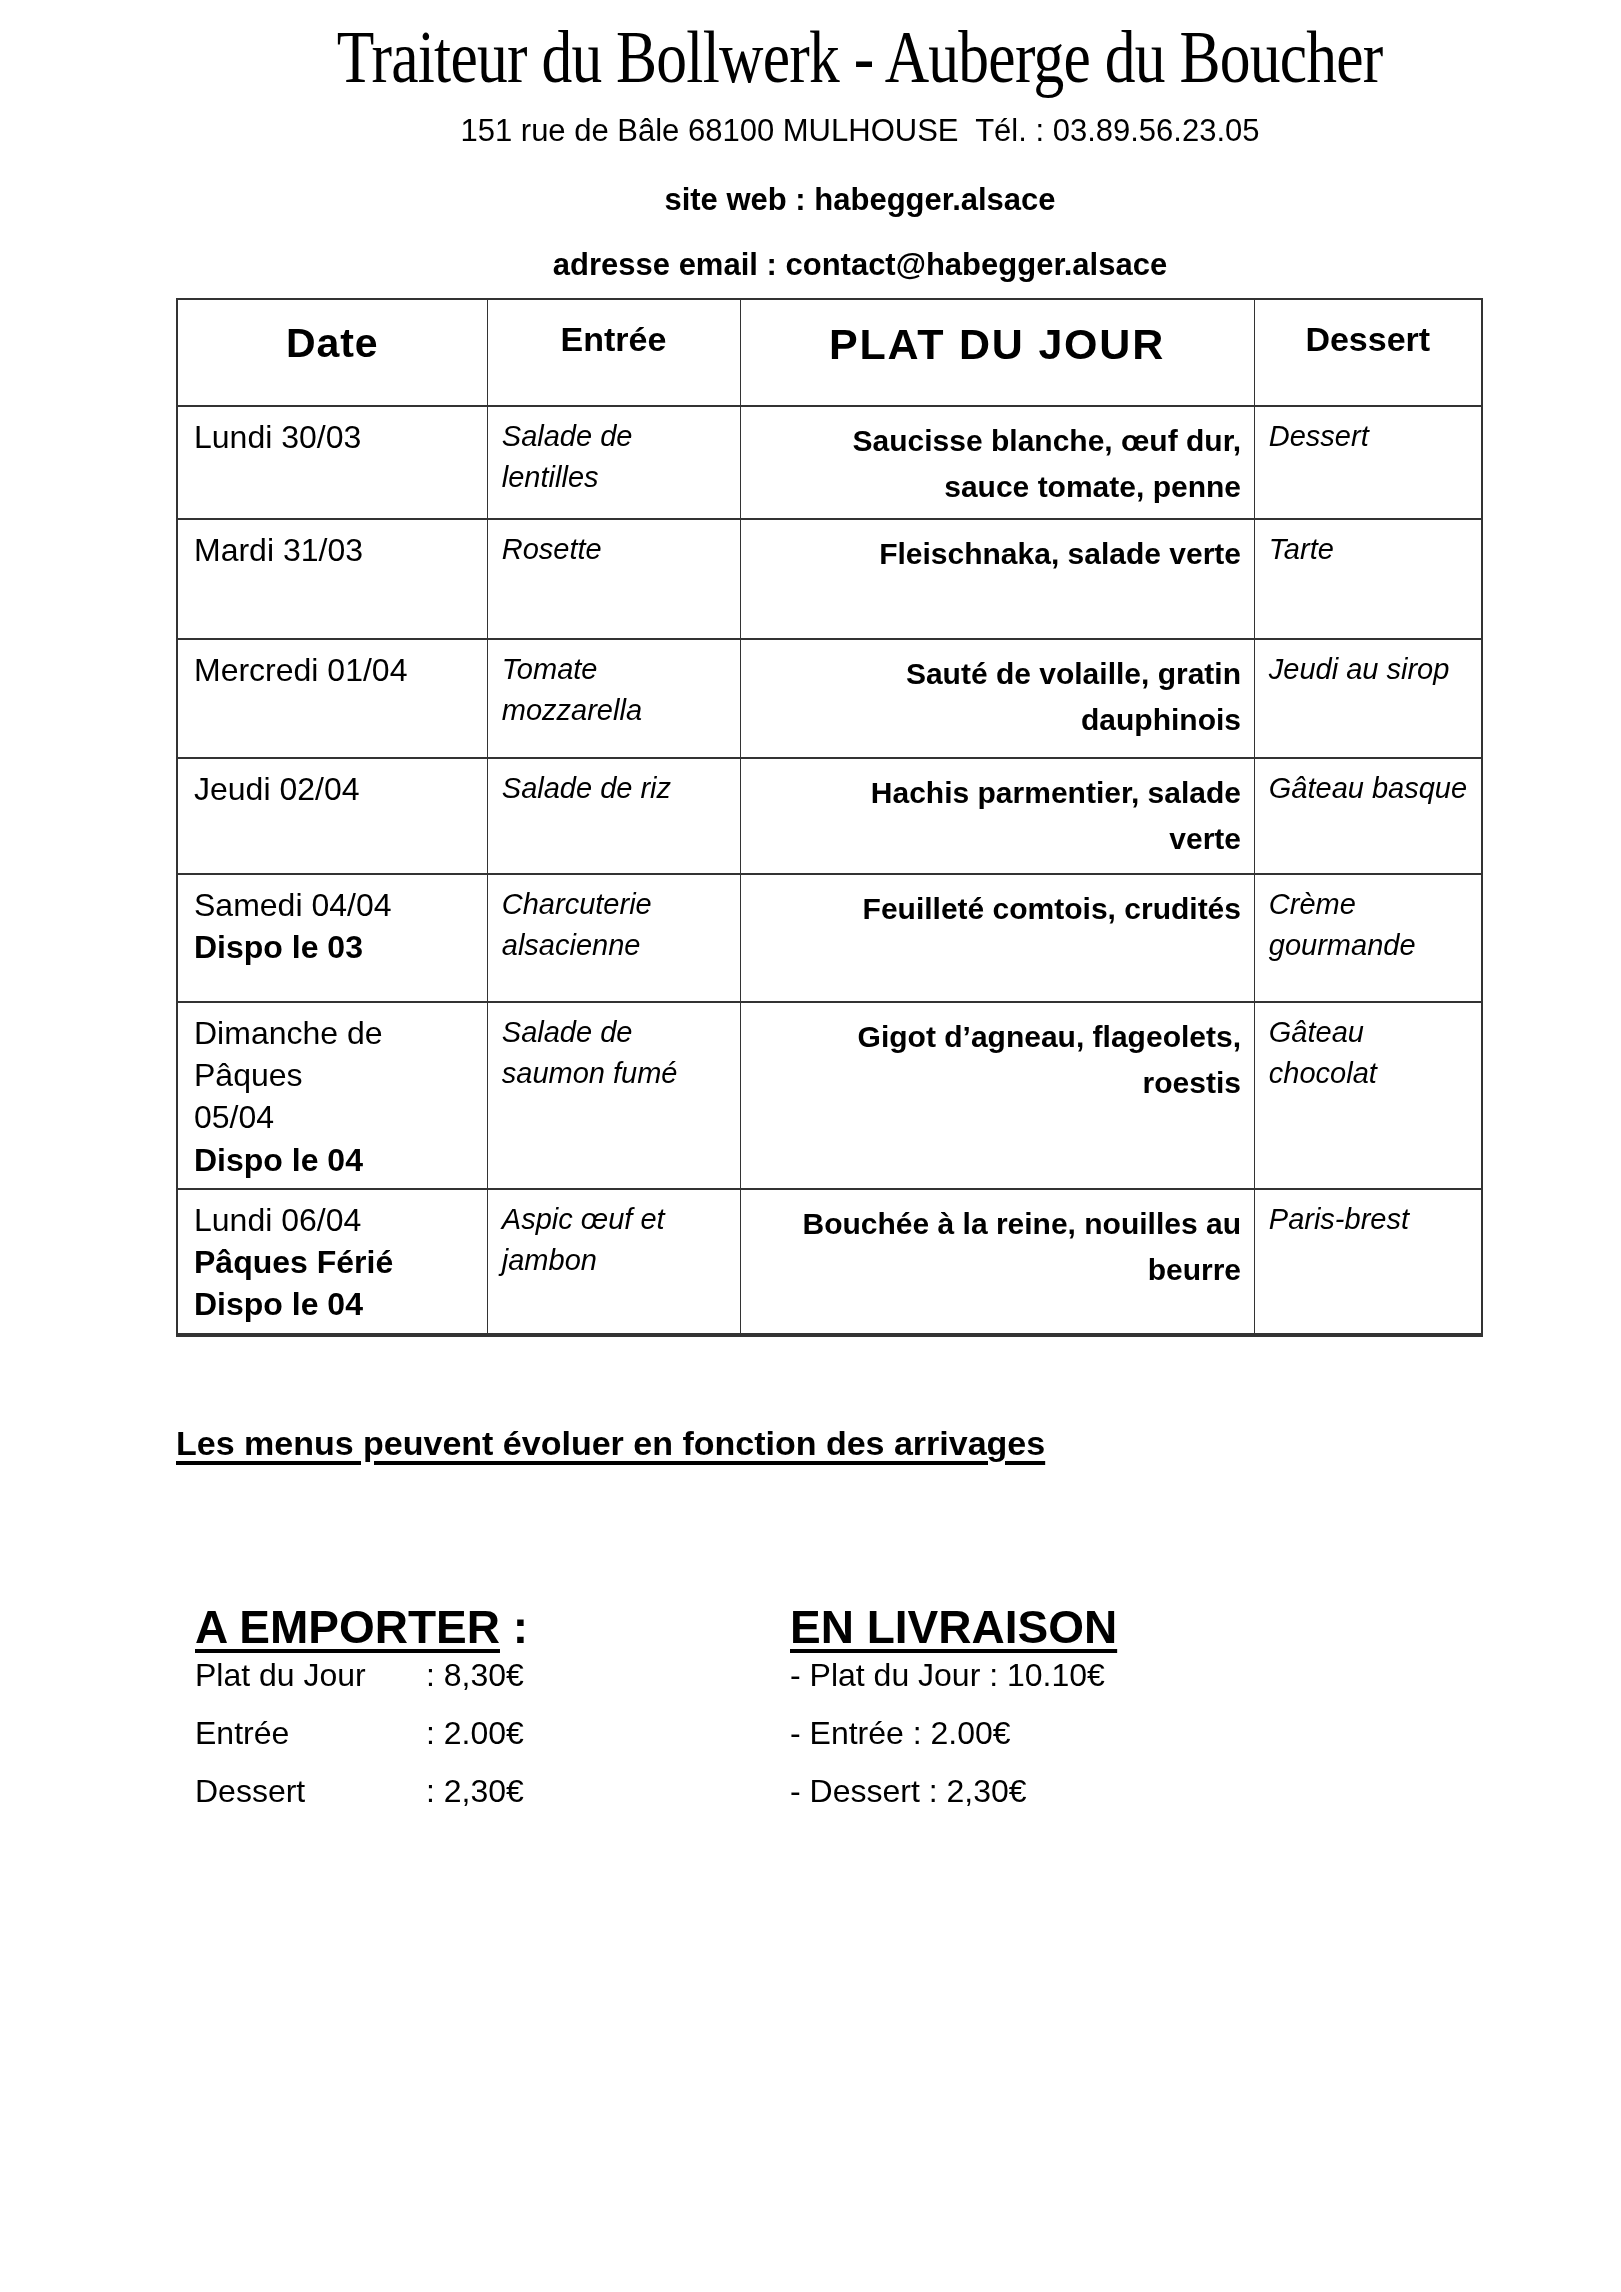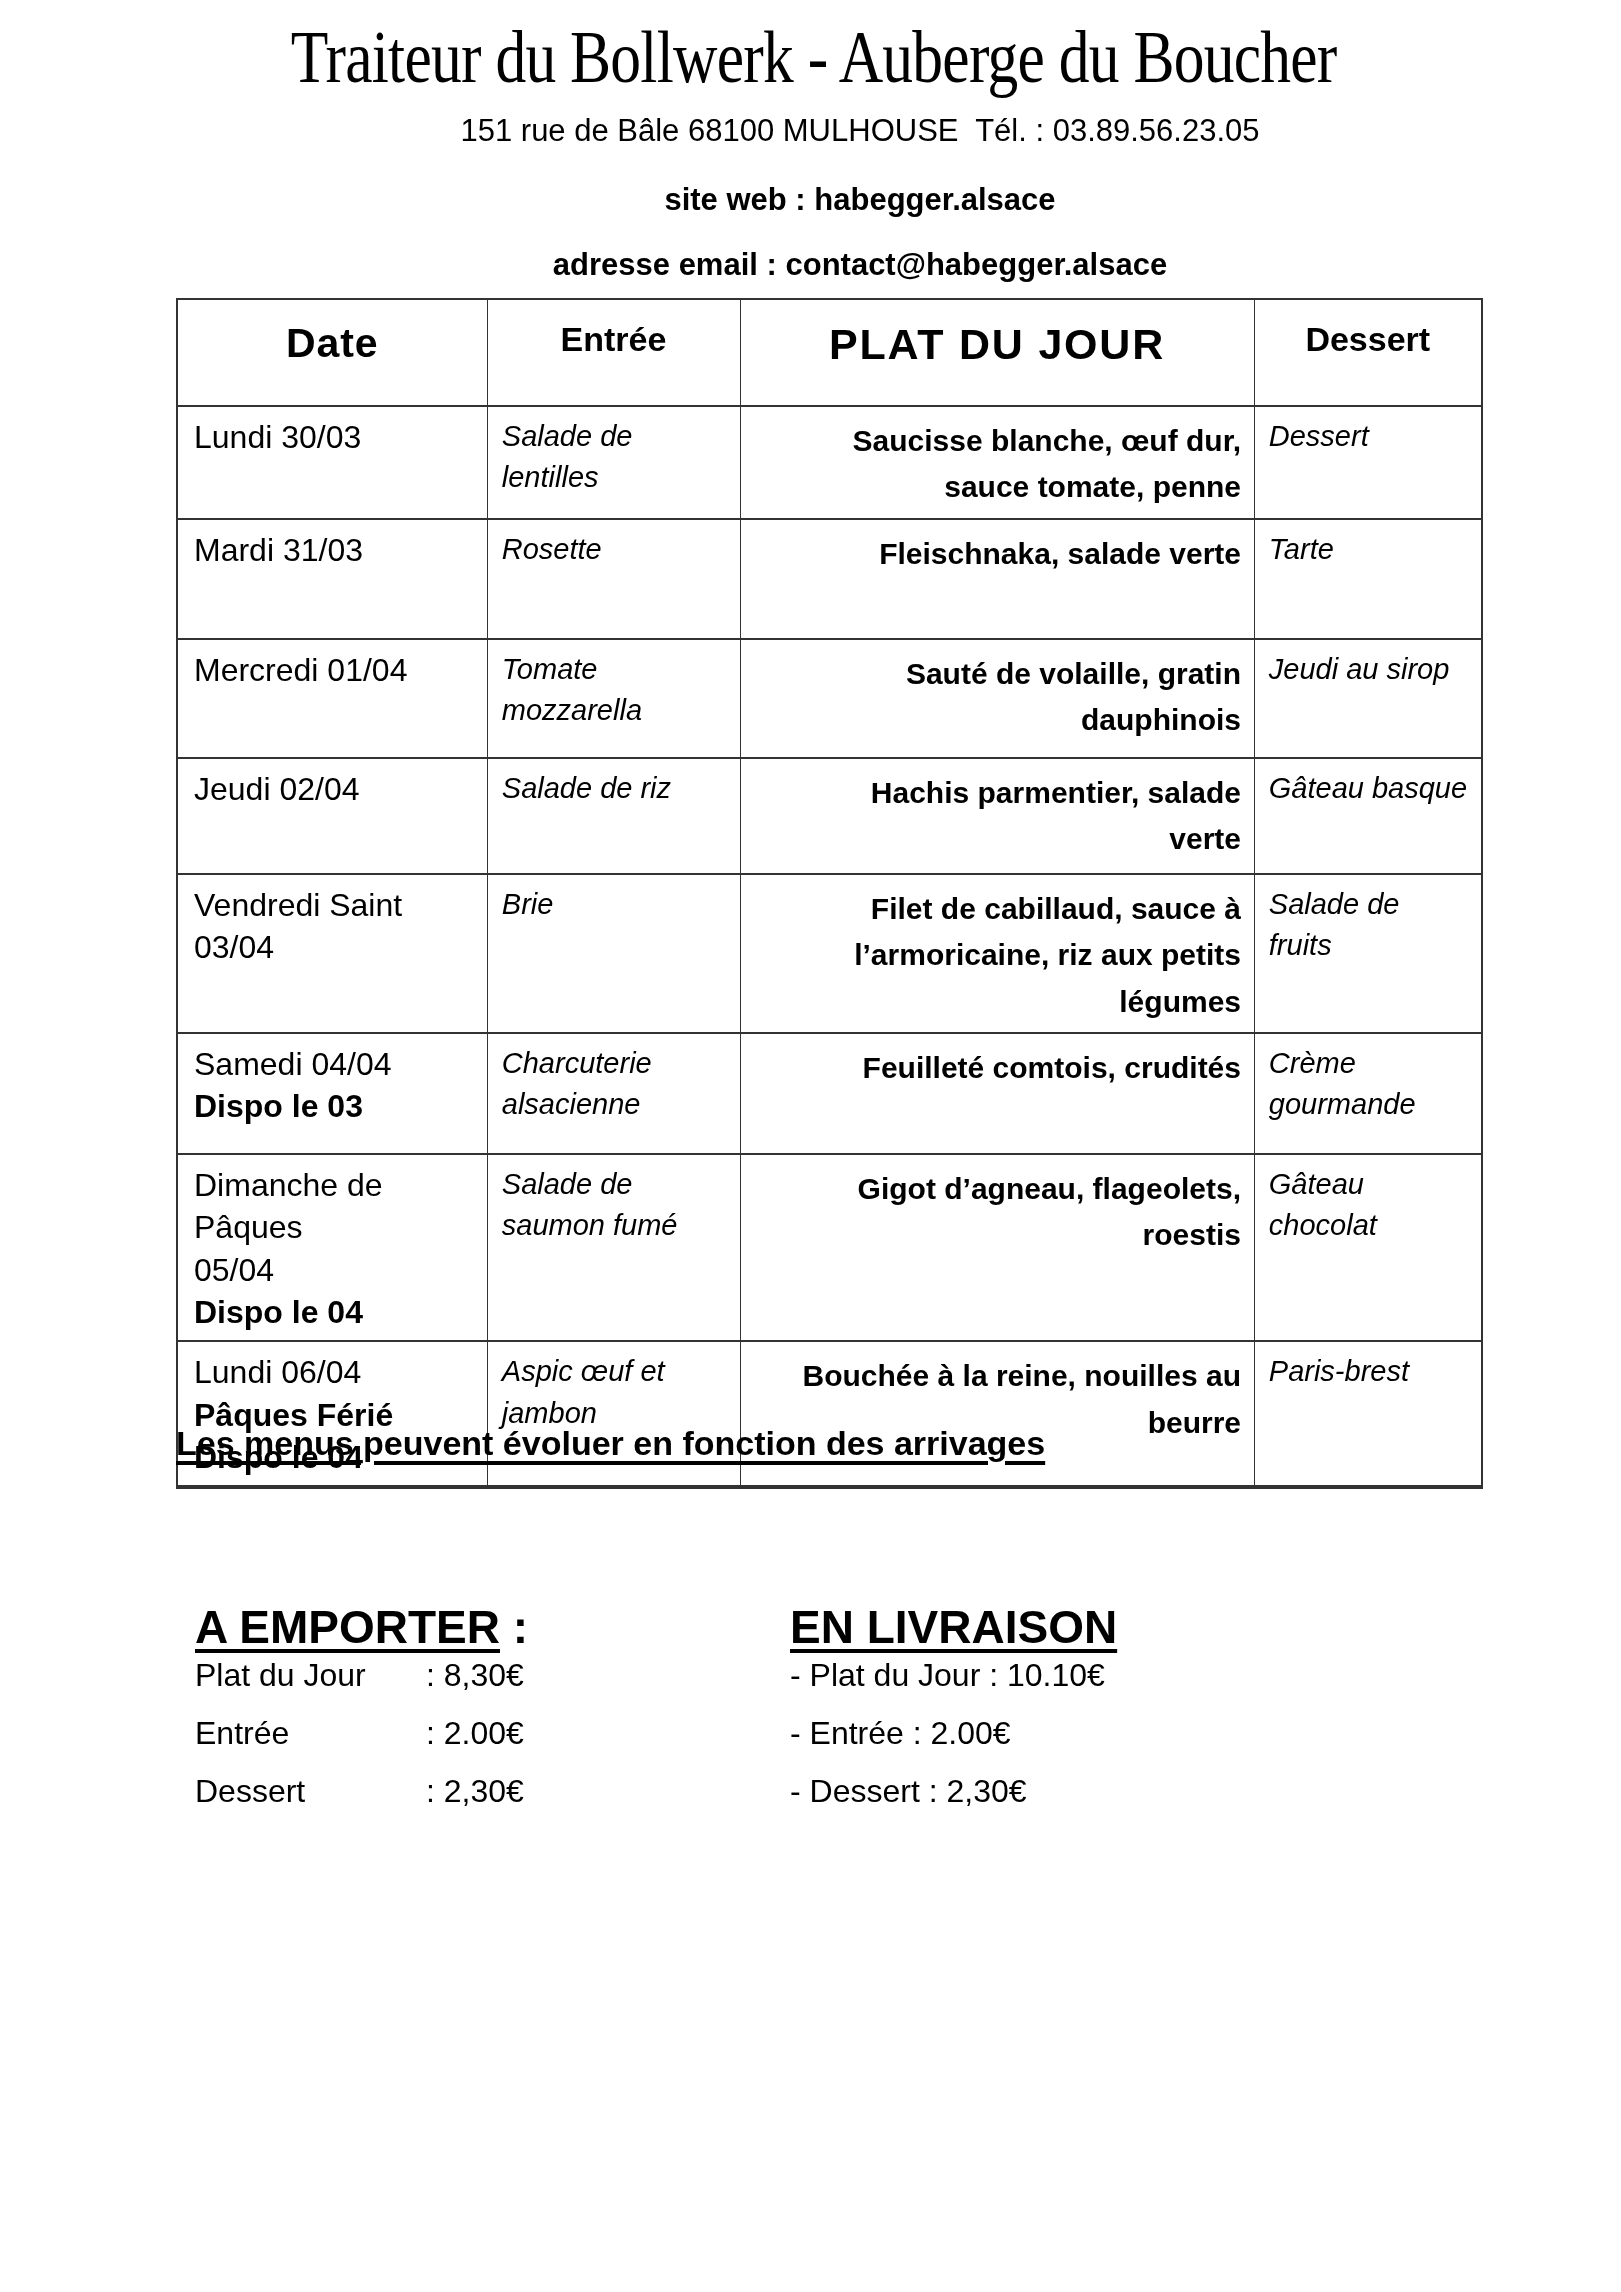--- a/index.html
+++ b/index.html
@@ -7,21 +7,21 @@
   body {
     width:1622px; height:2293px;
     font-family:"Liberation Sans", sans-serif;
     color:#000;
     position:relative;
     overflow:hidden;
   }
   .content { position:absolute; left:176px; top:0; width:1368px; height:2293px; }
 
   
-  .title-wrap { position:absolute; top:16px; left:0; width:100%; text-align:left; }
+  .title-wrap { position:absolute; top:16px; left:0; width:100%; text-align:center; }
   .title-inner {
     display:inline-block;
     font-family:"Liberation Serif", serif;
     font-size:75px; font-weight:normal; line-height:1.1;
     white-space:nowrap; letter-spacing:-0.9px;
     transform:scaleX(0.82); transform-origin:center;
   }
   .address  { position:absolute; top:113px; left:0; width:100%; text-align:center; font-size:31px; white-space:pre; }
   .website  { position:absolute; top:182px; left:0; width:100%; text-align:center; font-size:31px; font-weight:bold; }
   .email    { position:absolute; top:247px; left:0; width:100%; text-align:center; font-size:31px; font-weight:bold; }
@@ -167,38 +167,20 @@
           </td>
           <td class="entree-cell">
             <div>Salade de riz</div>
           </td>
           <td class="plat-cell">
             <div>Hachis parmentier, salade</div>
             <div>verte</div>
           </td>
           <td class="dessert-cell">
             <div>Gâteau basque</div>
-          </td>
-        </tr>
-        <tr>
-          <td class="date-cell">
-            <div>Vendredi Saint</div>
-            <div>03/04</div>
-          </td>
-          <td class="entree-cell">
-            <div>Brie</div>
-          </td>
-          <td class="plat-cell">
-            <div>Filet de cabillaud, sauce à</div>
-            <div>l’armoricaine, riz aux petits</div>
-            <div>légumes</div>
-          </td>
-          <td class="dessert-cell">
-            <div>Salade de</div>
-            <div>fruits</div>
           </td>
         </tr>
         <tr>
           <td class="date-cell">
             <div>Samedi 04/04</div>
             <div class="bold-line">Dispo le 03</div>
           </td>
           <td class="entree-cell">
             <div>Charcuterie</div>
             <div>alsacienne</div>

